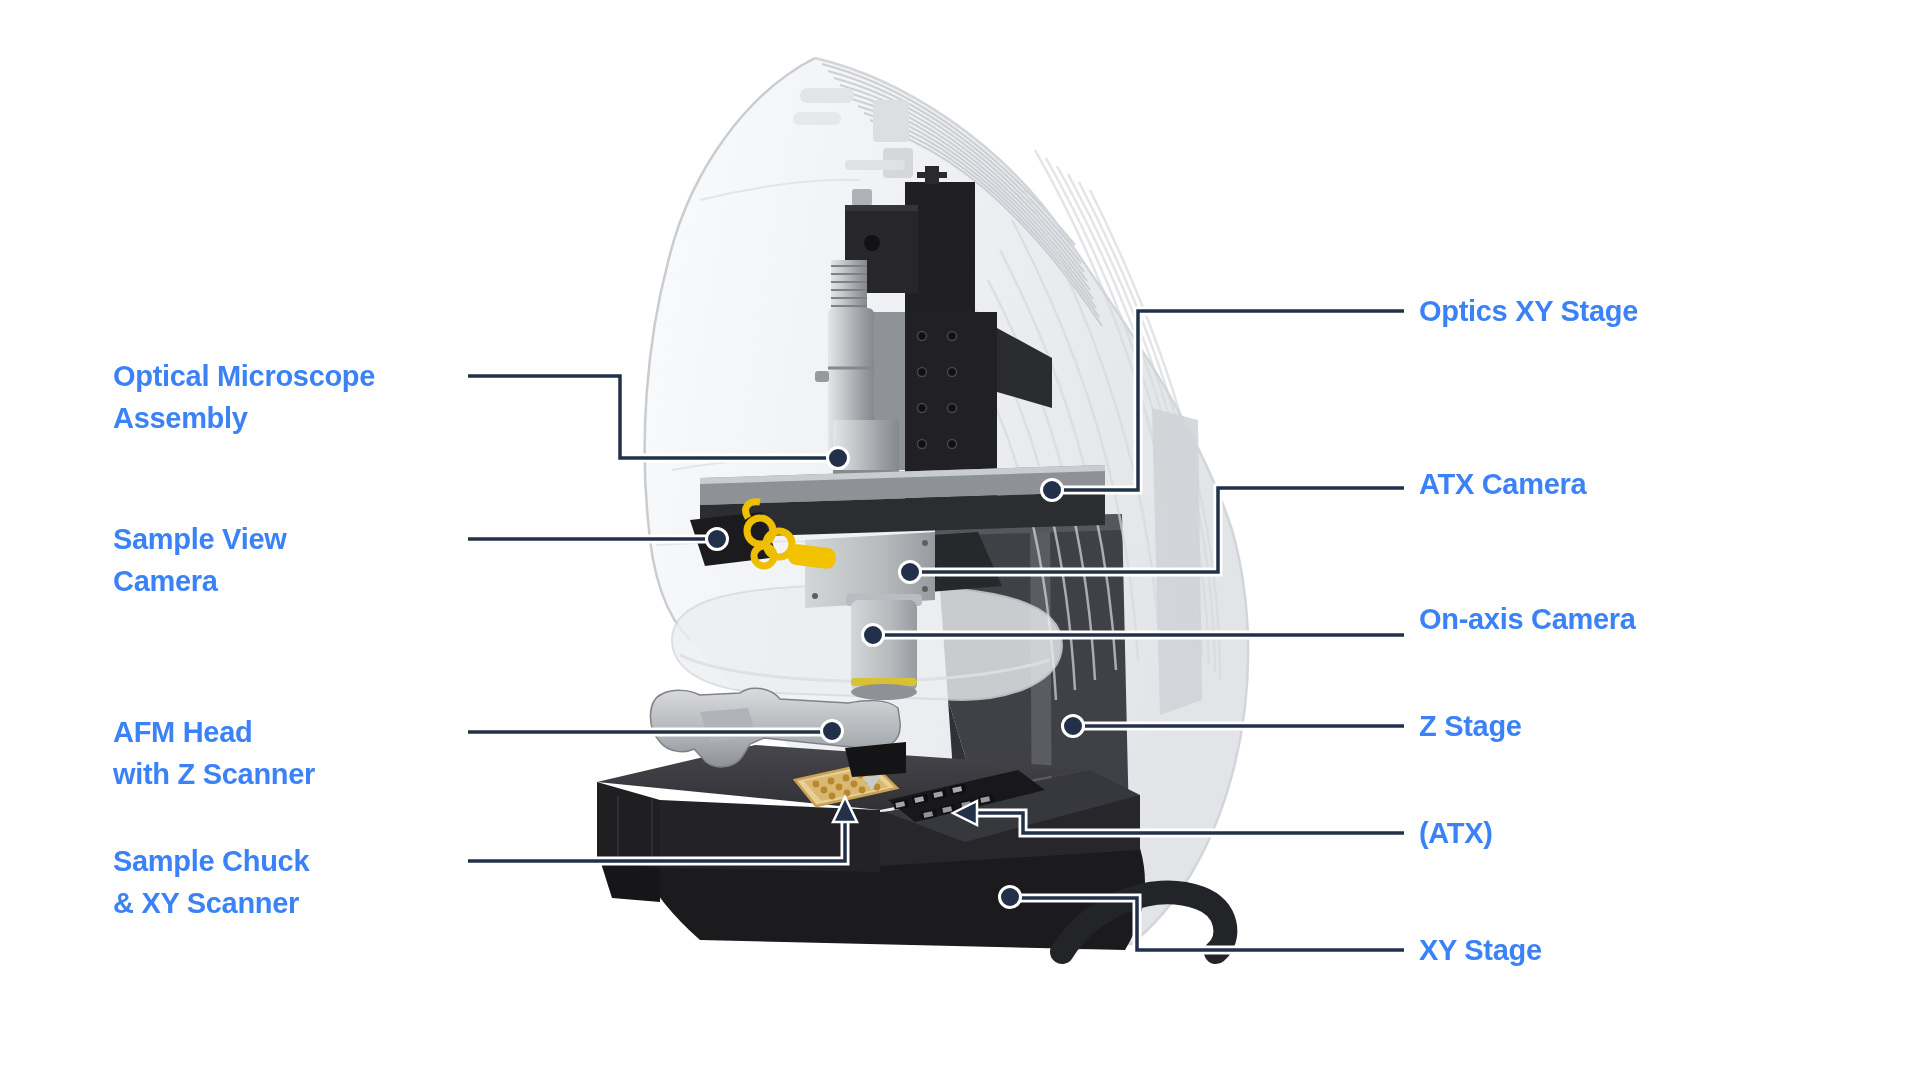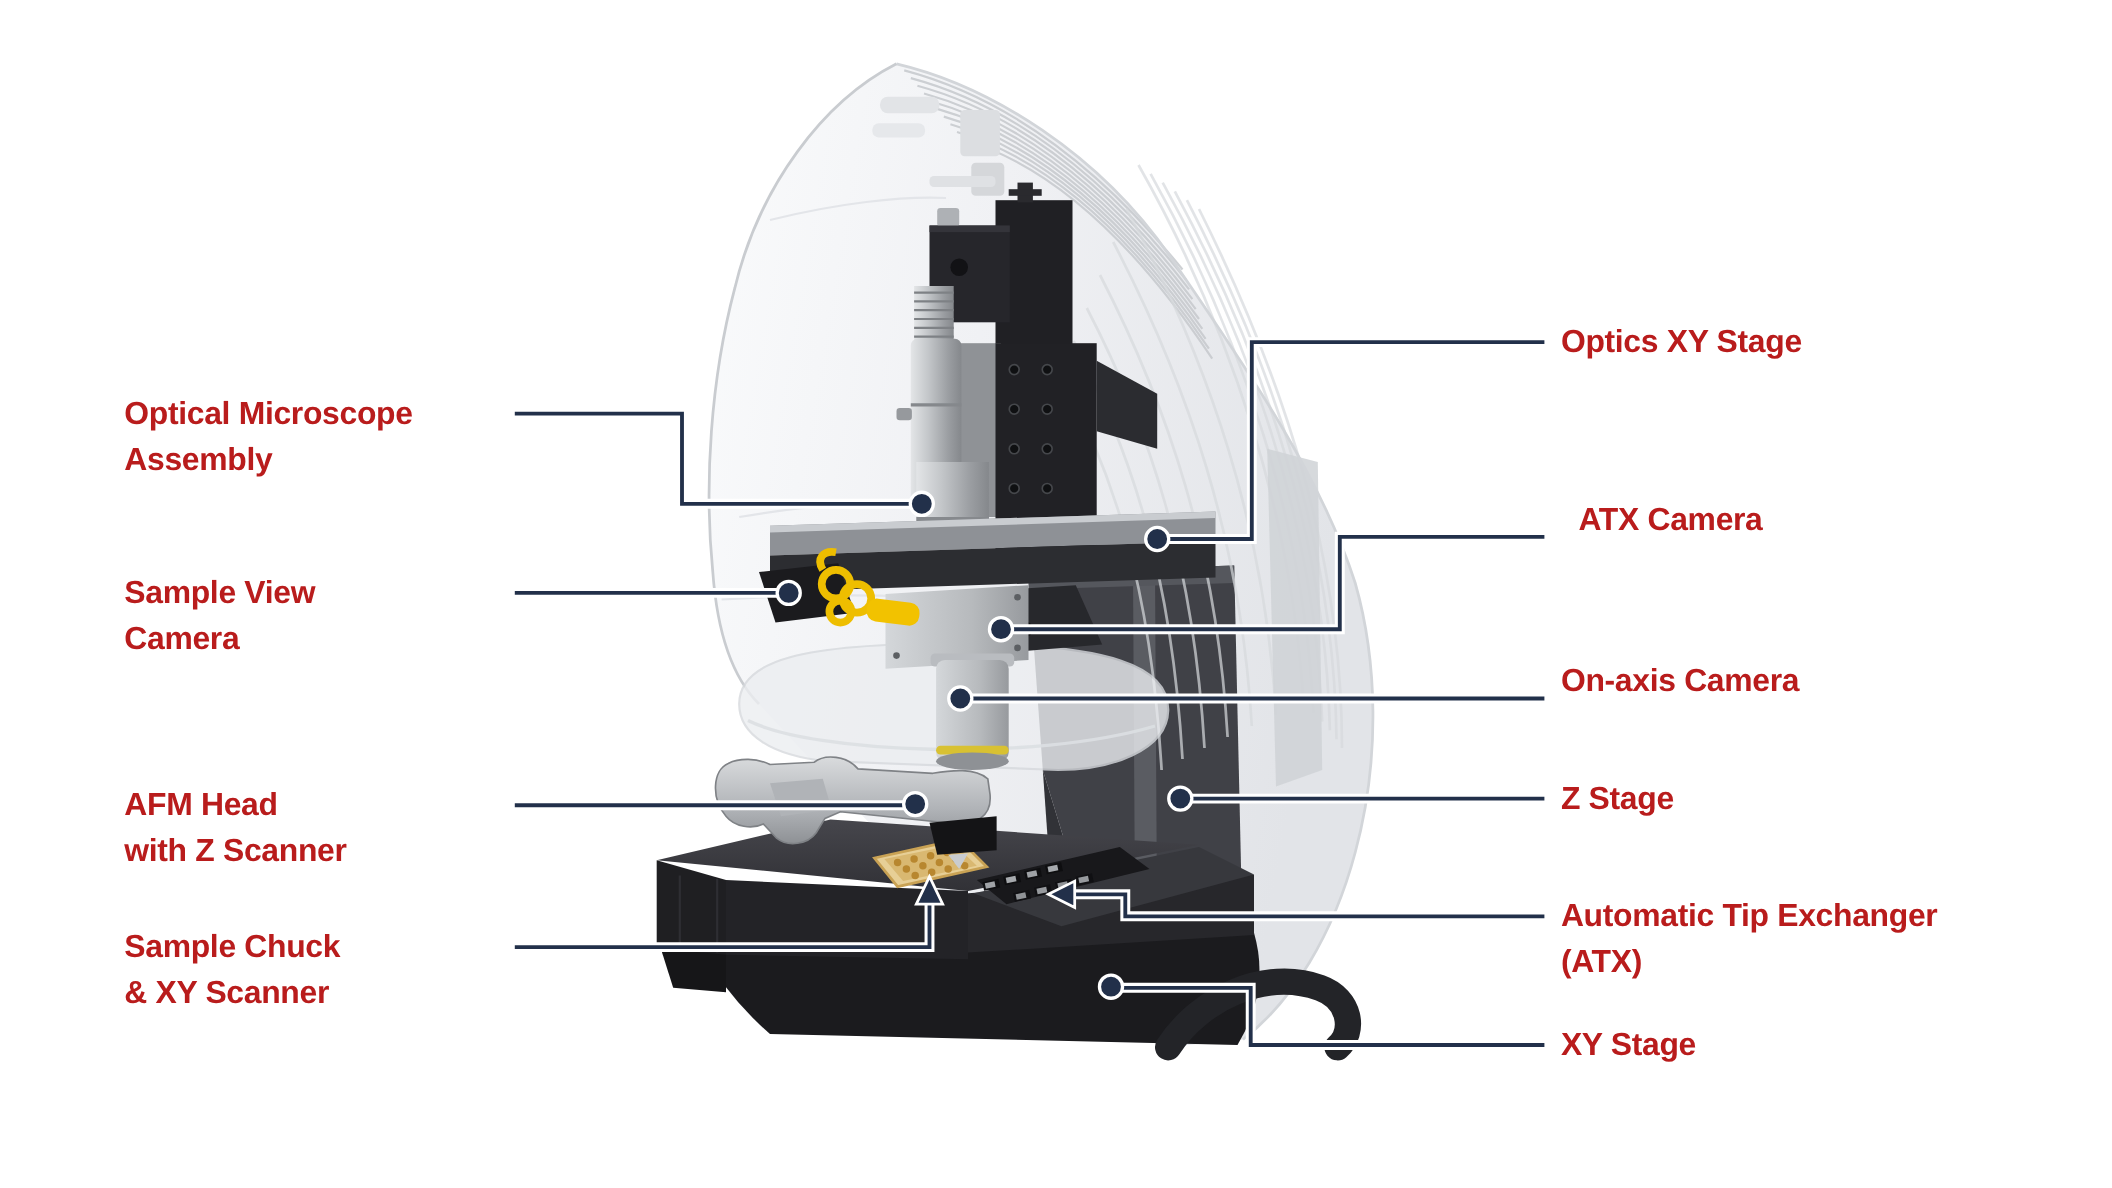--- a/index.html
+++ b/index.html
@@ -4,27 +4,27 @@
 <style>
   html,body{margin:0;padding:0;background:#ffffff;}
   .stage{
     position:relative;width:1920px;height:1080px;background:#ffffff;
     overflow:hidden;font-family:"Liberation Sans", sans-serif;
   }
   .machine-svg{position:absolute;left:0;top:0;width:1920px;height:1080px;}
   .label{
     position:absolute;
     font-weight:700;font-size:29px;line-height:42px;
-    color:#b91c1c;letter-spacing:-0.3px;white-space:nowrap;
+    color:#3b82f6;letter-spacing:-0.3px;white-space:nowrap;
   }
   .label span{display:block;}
   .label.left{width:340px;left:113px;}
   .label.right{left:1419px;text-align:left;}
   .l1{top:355px;} .l2{top:518px;} .l3{top:711px;} .l4{top:840px;}
-  .r1{top:290px;} .r2{top:452px;margin-left:16px;} .r3{top:598px;} .r4{top:705px;} .r5{top:812px;} .r6{top:929px;}
+  .r1{top:290px;} .r2{top:463px;} .r3{top:598px;} .r4{top:705px;} .r5{top:812px;} .r6{top:929px;}
 </style>
 </head>
 <body>
 
 <div class="stage">
 
   <svg class="machine-svg" viewBox="0 0 1920 1080">
     <defs>
       <linearGradient id="finGrad" x1="0" y1="0" x2="1" y2="0.25">
         <stop offset="0" stop-color="#fafbfc"></stop>
@@ -346,20 +346,19 @@
   <div class="label right r2">
     <span>ATX Camera</span>
   </div>
   <div class="label right r3">
     <span>On-axis Camera</span>
   </div>
   <div class="label right r4">
     <span>Z Stage</span>
   </div>
   <div class="label right r5">
-    <span>Automatic Tip Exchanger</span>
     <span>(ATX)</span>
   </div>
   <div class="label right r6">
     <span>XY Stage</span>
   </div>
 
 </div>
 
 </body></html>

